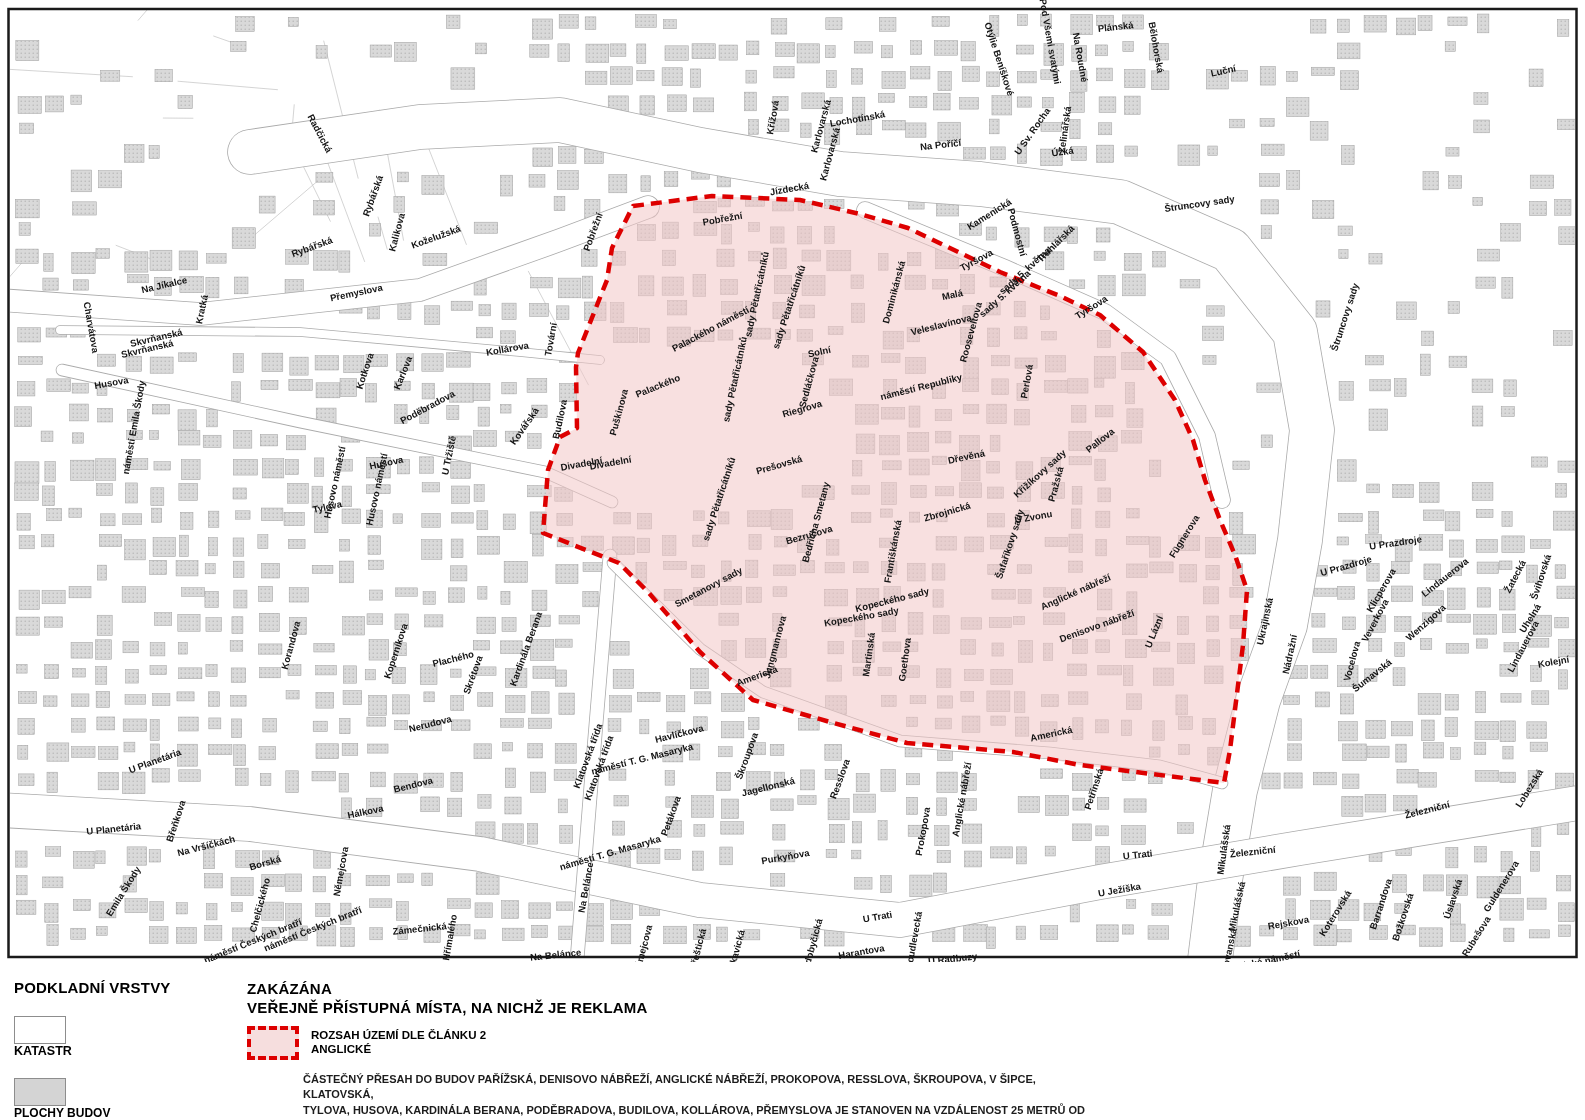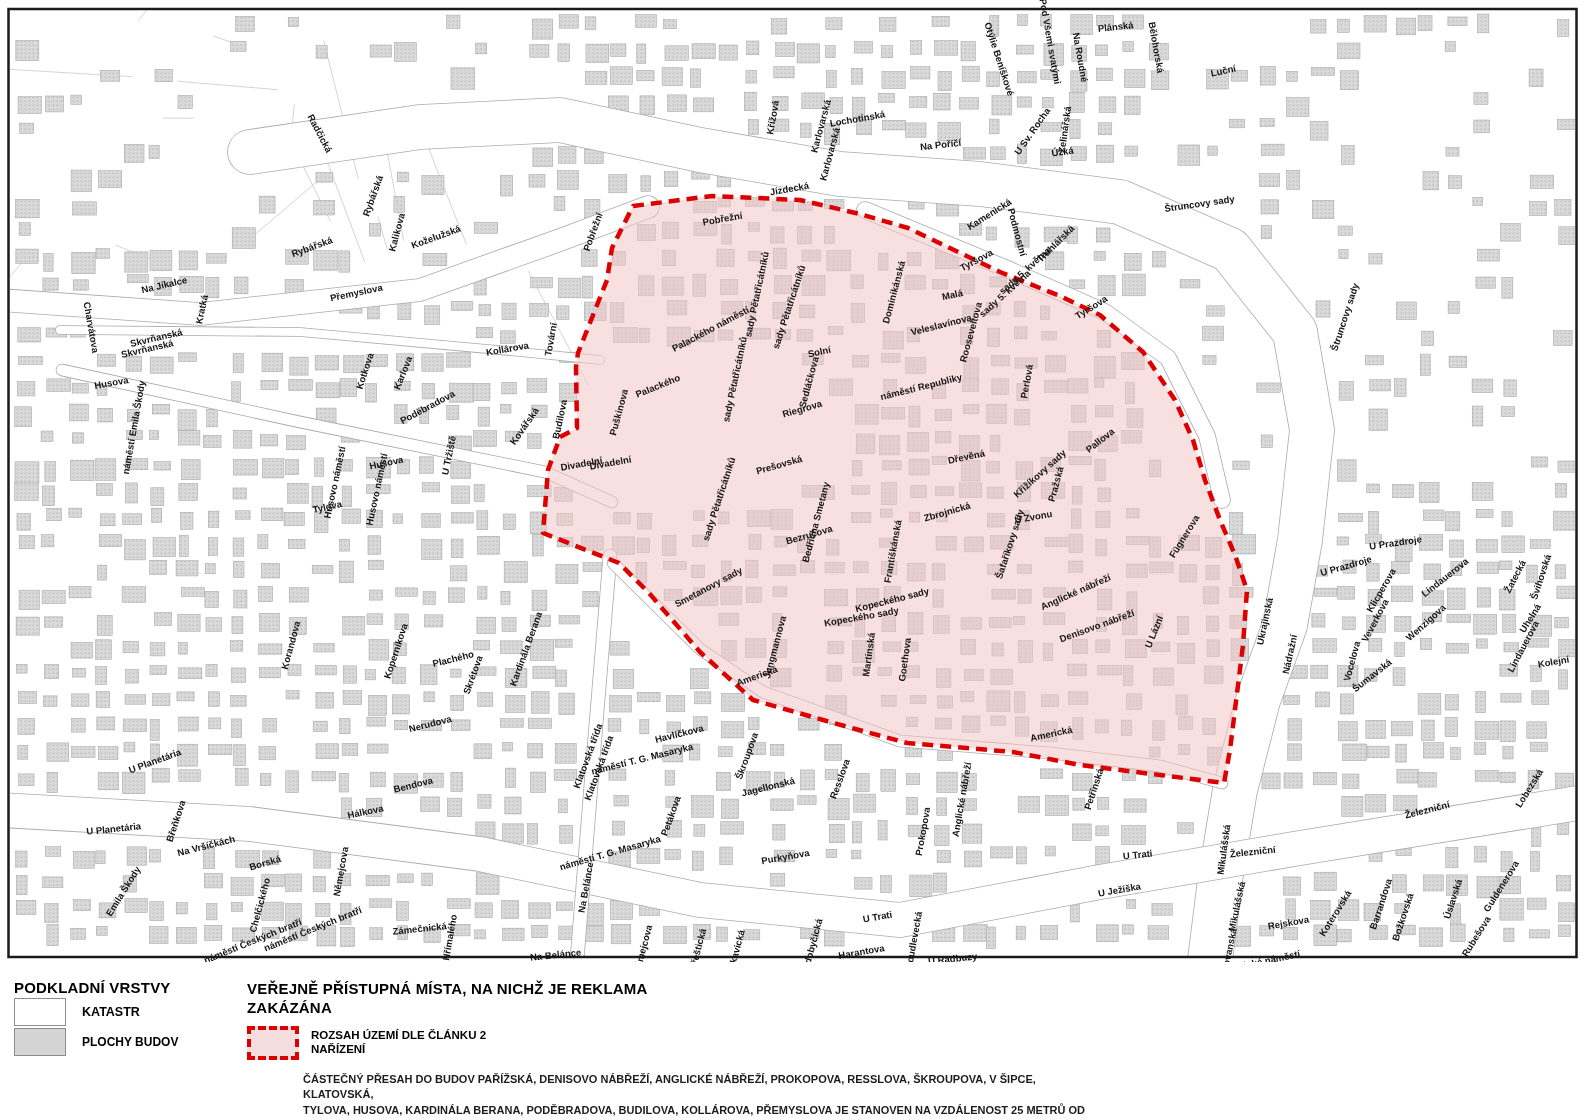--- a/index.html
+++ b/index.html
@@ -7,21 +7,21 @@
     width:1585px;height:1120px;position:relative;background:#ffffff;
     font-family:"Liberation Sans",sans-serif;color:#000;overflow:hidden;
   }
   #map-frame{position:absolute;left:0;top:0;width:1585px;height:962px;}
   #map-svg{position:absolute;left:0;top:0;}
   .street-label{font-family:"Liberation Sans",sans-serif;font-weight:700;fill:#141414;}
   
   #legend{position:absolute;left:0;top:962px;width:1585px;height:158px;background:#fff;}
   .lg-title{font-size:15px;font-weight:700;letter-spacing:.2px;}
   #legend-left{position:absolute;left:14px;top:17px;}
-  .lg-item{display:flex;align-items:center;margin-top:2px;}
+  .lg-item{display:flex;align-items:flex-start;margin-top:20px;flex-direction:column;}
   .swatch{width:50px;height:26px;border:1px solid #8d8d8d;margin-right:16px;flex:none;}
   .swatch.katastr{background:#ffffff;}
   .swatch.budovy{background:#d4d4d4;}
   #legend-mid{position:absolute;left:247px;top:18px;width:860px;}
   #legend-mid .lg-title{line-height:1.25;}
   .zone-row{display:flex;align-items:flex-start;margin-top:8px;}
   .zone-swatch{width:44px;height:26px;background:#f6dede;border:4px dashed #dd0000;margin-right:12px;flex:none;}
   .zone-label{font-size:11.5px;font-weight:700;line-height:1.3;padding-top:2px;}
   .note{margin-top:12px;margin-left:56px;font-size:11px;font-weight:700;line-height:1.45;color:#1c1c1c;}
 </style>
@@ -1407,27 +1407,27 @@
       <span class="swatch katastr"></span>
       <span style="font-size:12.5px;font-weight:700;">KATASTR</span>
     </div>
     <div class="lg-item">
       <span class="swatch budovy"></span>
       <span style="font-size:12px;font-weight:700;">PLOCHY BUDOV</span>
     </div>
   </div>
 
   <div id="legend-mid">
+    <div class="lg-title">ZAKÁZÁNA</div>
     <div class="lg-title">VEŘEJNĚ PŘÍSTUPNÁ MÍSTA, NA NICHŽ JE REKLAMA</div>
-    <div class="lg-title">ZAKÁZÁNA</div>
     <div class="zone-row">
       <span class="zone-swatch"></span>
       <span class="zone-label">
         <span>ROZSAH ÚZEMÍ DLE ČLÁNKU 2</span><br>
-        <span>NAŘÍZENÍ</span>
+        <span>ANGLICKÉ</span>
       </span>
     </div>
     <div class="note">
       <div>ČÁSTEČNÝ PŘESAH DO BUDOV PAŘÍŽSKÁ, DENISOVO NÁBŘEŽÍ, ANGLICKÉ NÁBŘEŽÍ, PROKOPOVA, RESSLOVA, ŠKROUPOVA, V ŠIPCE, KLATOVSKÁ,</div>
       <div>TYLOVA, HUSOVA, KARDINÁLA BERANA, PODĚBRADOVA, BUDILOVA, KOLLÁROVA, PŘEMYSLOVA JE STANOVEN NA VZDÁLENOST 25 METRŮ OD HRANICE</div>
 
     </div>
   </div>
 
 </div>

